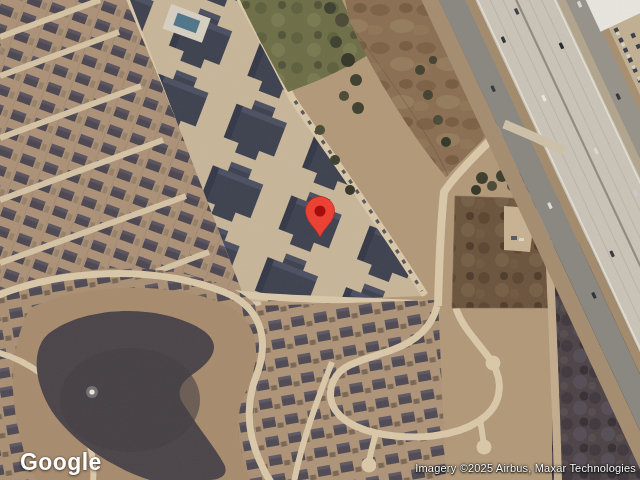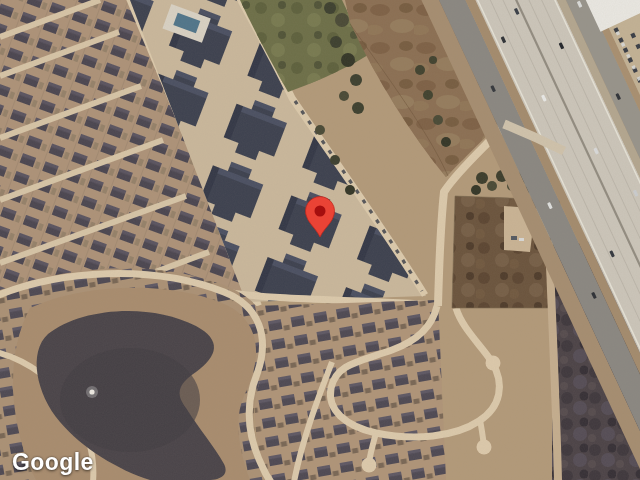--- a/index.html
+++ b/index.html
@@ -1,18 +1,18 @@
 <!DOCTYPE html>
 <html style="--ground: #b29979; --road: #dbc9ab; --parking: #c9b79b; --water: #4a4449; --woods: #4c4347; --field: #8b6f53; --brush: #6b543d; --grass: #6d6f48; --highway: #cbc5b9; --frontage: #8a8781;"><head>
 <meta charset="utf-8">
 <style>
   html,body{margin:0;padding:0;background:#222;}
   .stage{position:relative;width:640px;height:480px;overflow:hidden;background:var(--ground,#b29979);font-family:"Liberation Sans",sans-serif;}
   .stage svg{position:absolute;left:0;top:0;display:block;}
-  .logo{position:absolute;left:12px;bottom:4px;font-size:23px;font-weight:700;letter-spacing:.4px;color:#fff;
+  .logo{position:absolute;left:20px;bottom:4px;font-size:23px;font-weight:700;letter-spacing:.4px;color:#fff;
         text-shadow:0 1px 3px rgba(0,0,0,.55),0 0 2px rgba(0,0,0,.4);user-select:none;}
   .attribution{position:absolute;right:4px;bottom:6px;font-size:11px;color:#fff;letter-spacing:.2px;
         text-shadow:0 0 3px #000,0 1px 2px #000,0 0 1px #000;user-select:none;}
 </style>
 </head>
 <body>
 
 <div class="stage">
 <svg width="640" height="480" viewBox="0 0 640 480" xmlns="http://www.w3.org/2000/svg" preserveAspectRatio="none">
   <defs>
@@ -231,13 +231,14 @@
 
   <rect width="640" height="480" filter="url(#grain)" opacity=".6"></rect>
 
   <g transform="translate(320,237)">
     <path d="M0,0 C-4.5,-9 -11,-13.5 -13,-19.5 A14.5,14.5 0 1 1 13,-19.5 C11,-13.5 4.5,-9 0,0 Z" stroke-width="0.8" fill="#EA4335" stroke="#C0271D"></path>
     <circle cx="0" cy="-26" r="5.5" fill="#A50E0E"></circle>
   </g>
 </svg>
 
 <div class="logo">Google</div>
+<div class="attribution">Imagery ©2025 Airbus, Maxar Technologies</div>
 </div>
 
 </body></html>

